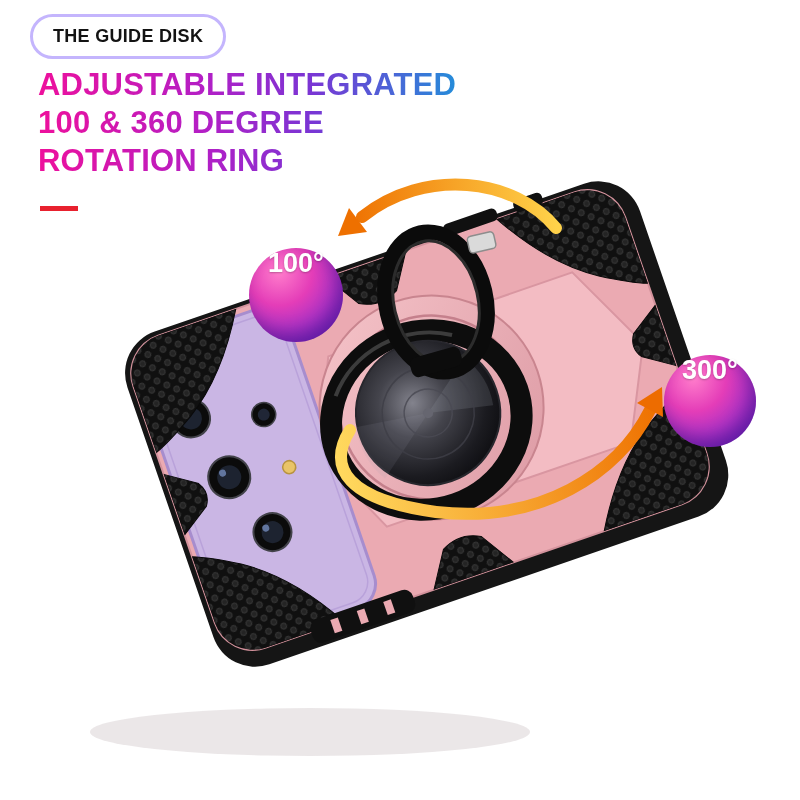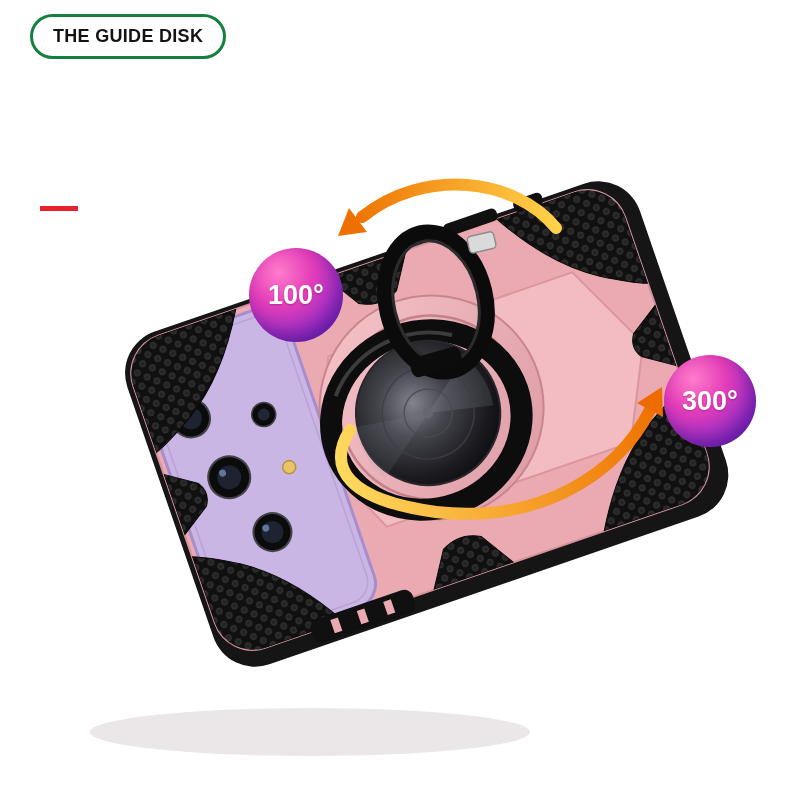--- a/index.html
+++ b/index.html
@@ -5,38 +5,38 @@
   html,body{margin:0;padding:0;}
   body{
     width:800px;height:800px;background:#ffffff;overflow:hidden;position:relative;
     font-family:"Liberation Sans", sans-serif;
   }
   .stage{position:absolute;inset:0;}
   svg.product{position:absolute;left:0;top:0;}
 
   .pill{
     position:absolute;left:30px;top:14px;
-    border:3px solid #15803d;border-radius:28px;background:#ffffff;
+    border:3px solid #c4b5fd;border-radius:28px;background:#ffffff;
     padding:9px 20px;font-size:18px;font-weight:bold;color:#131313;
     letter-spacing:.3px;white-space:nowrap;
   }
   .headline{
     position:absolute;left:38px;top:66px;margin:0;width:440px;
     font-size:31px;font-weight:800;line-height:1.22;letter-spacing:.2px;
     background:linear-gradient(90deg,#ee109c 0%,#b31fc6 38%,#7a35d4 62%,#1899da 100%);
     -webkit-background-clip:text;background-clip:text;
     color:transparent;-webkit-text-fill-color:transparent;
   }
   .headline div{white-space:nowrap;}
   .dash{
     position:absolute;left:40px;top:206px;width:38px;height:5px;background:#e8212e;
   }
   .badge{
     position:absolute;border-radius:50%;
-    display:flex;align-items:center;justify-content:center;
+    display:flex;justify-content:center;
     color:#ffffff;font-weight:bold;font-size:27px;
     background:radial-gradient(circle at 32% 26%, #ff7ccb 0%, #e43db8 35%, #8f2ccc 75%, #5f23c8 100%);
     box-shadow:inset -6px -9px 16px rgba(40,0,90,.35);
     text-shadow:0 1px 2px rgba(0,0,0,.25);
   }
   .badge-100{left:249px;top:248px;width:94px;height:94px;}
   .badge-360{left:664px;top:355px;width:92px;height:92px;}
 </style>
 </head>
 <body>
@@ -169,16 +169,21 @@
     <span>100°</span>
   </div>
   <div class="badge badge-360">
     <span>300°</span>
   </div>
 
   <div class="pill">
     <span>THE GUIDE DISK</span>
   </div>
 
+  <h1 class="headline">
+    <div>ADJUSTABLE INTEGRATED</div>
+    <div>100 &amp; 360 DEGREE</div>
+    <div>ROTATION RING</div>
+  </h1>
 
   <div class="dash"></div>
 
 </div>
 
 </body></html>

